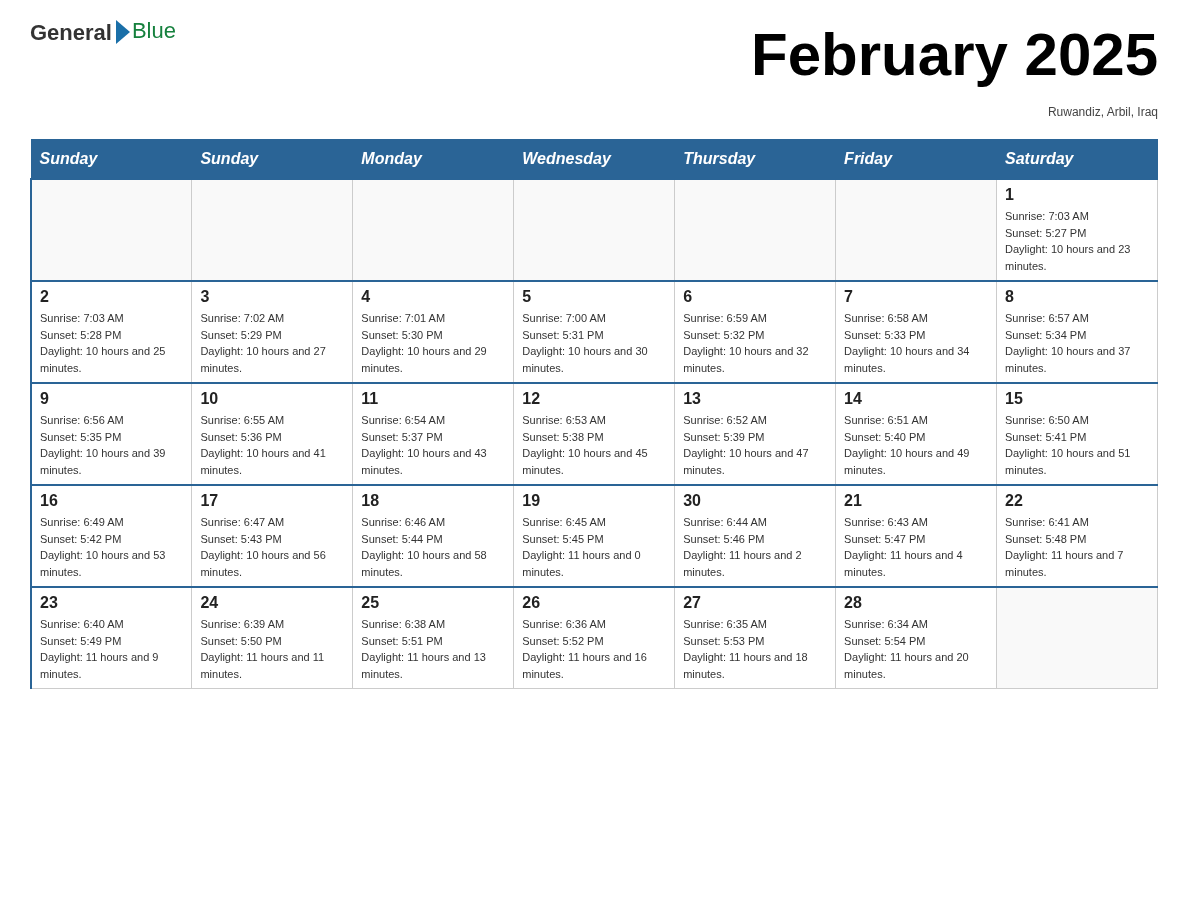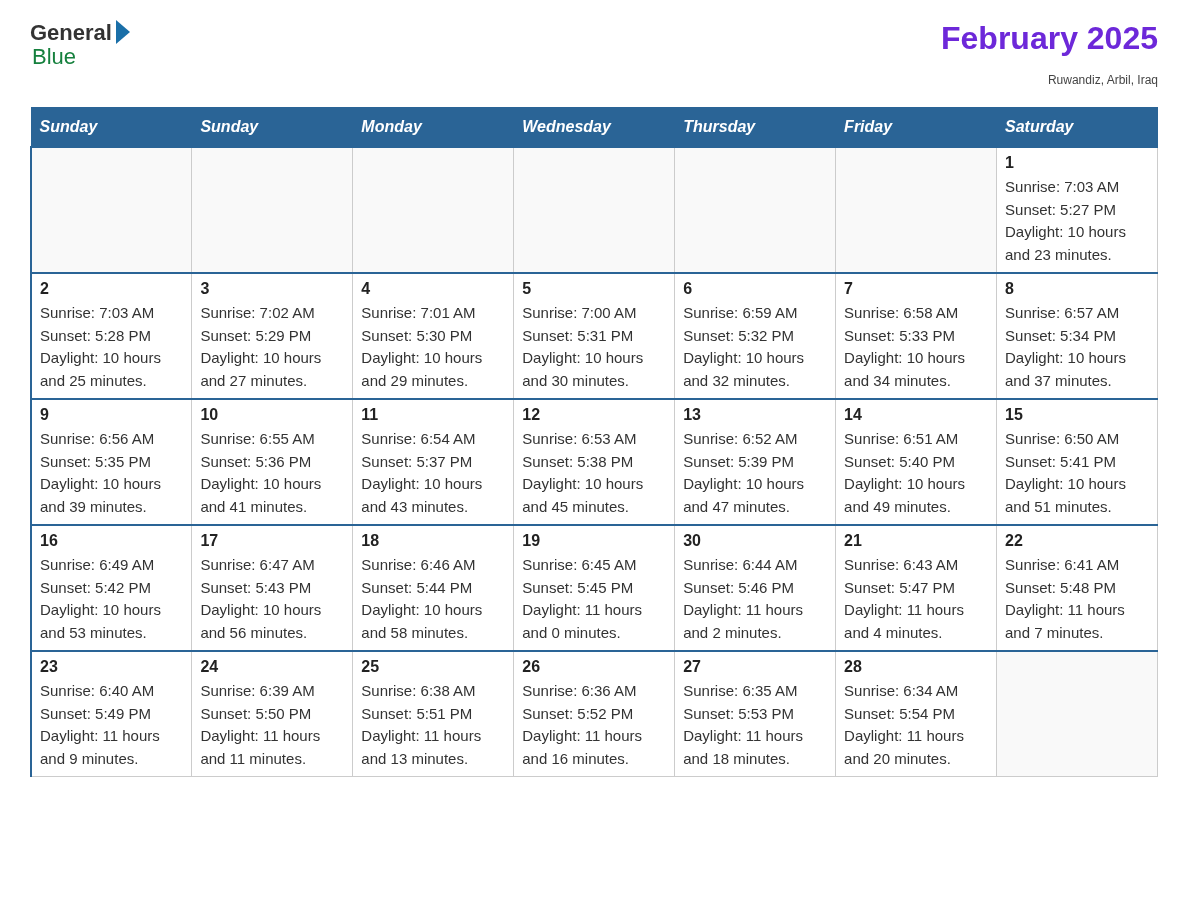--- a/index.html
+++ b/index.html
@@ -11,21 +11,21 @@
       min-height: 918px;
     }
     .header {
       display: flex;
       justify-content: space-between;
       align-items: flex-start;
       margin-bottom: 20px;
     }
     .logo {
       display: flex;
-      flex-direction: column;
+      flex-direction: row;
       align-items: flex-start;
     }
     .logo-top {
       display: flex;
       align-items: center;
     }
     .logo-general {
       font-size: 22px;
       font-weight: bold;
       color: #333;
@@ -43,23 +43,23 @@
       font-size: 22px;
       font-weight: normal;
       color: #15803d;
       margin-top: -2px;
       padding-left: 2px;
     }
     .title-block {
       text-align: right;
     }
     .calendar-title {
-      font-size: 32px;
-      font-weight: bold;
-      color: #6d28d9;
+      font-size: 60px;
+      font-weight: bold;
+      color: #000000;
     }
     .calendar-subtitle {
       font-size: 12px;
       color: #444;
       margin-top: 16px;
     }
     table {
       width: 100%;
       border-collapse: collapse;
     }
@@ -83,21 +83,21 @@
       color: #333;
     }
     .day-num {
       font-size: 16px;
       font-weight: bold;
       color: #222;
       display: block;
       margin-bottom: 4px;
     }
     .day-info {
-      font-size: 15px;
+      font-size: 11px;
       line-height: 1.5;
       color: #333;
     }
     tbody tr td:first-child {
       border-left: 2px solid #2a6496;
     }
     tbody tr {
       border-top: 2px solid #2a6496;
     }
     tbody tr td.empty {

